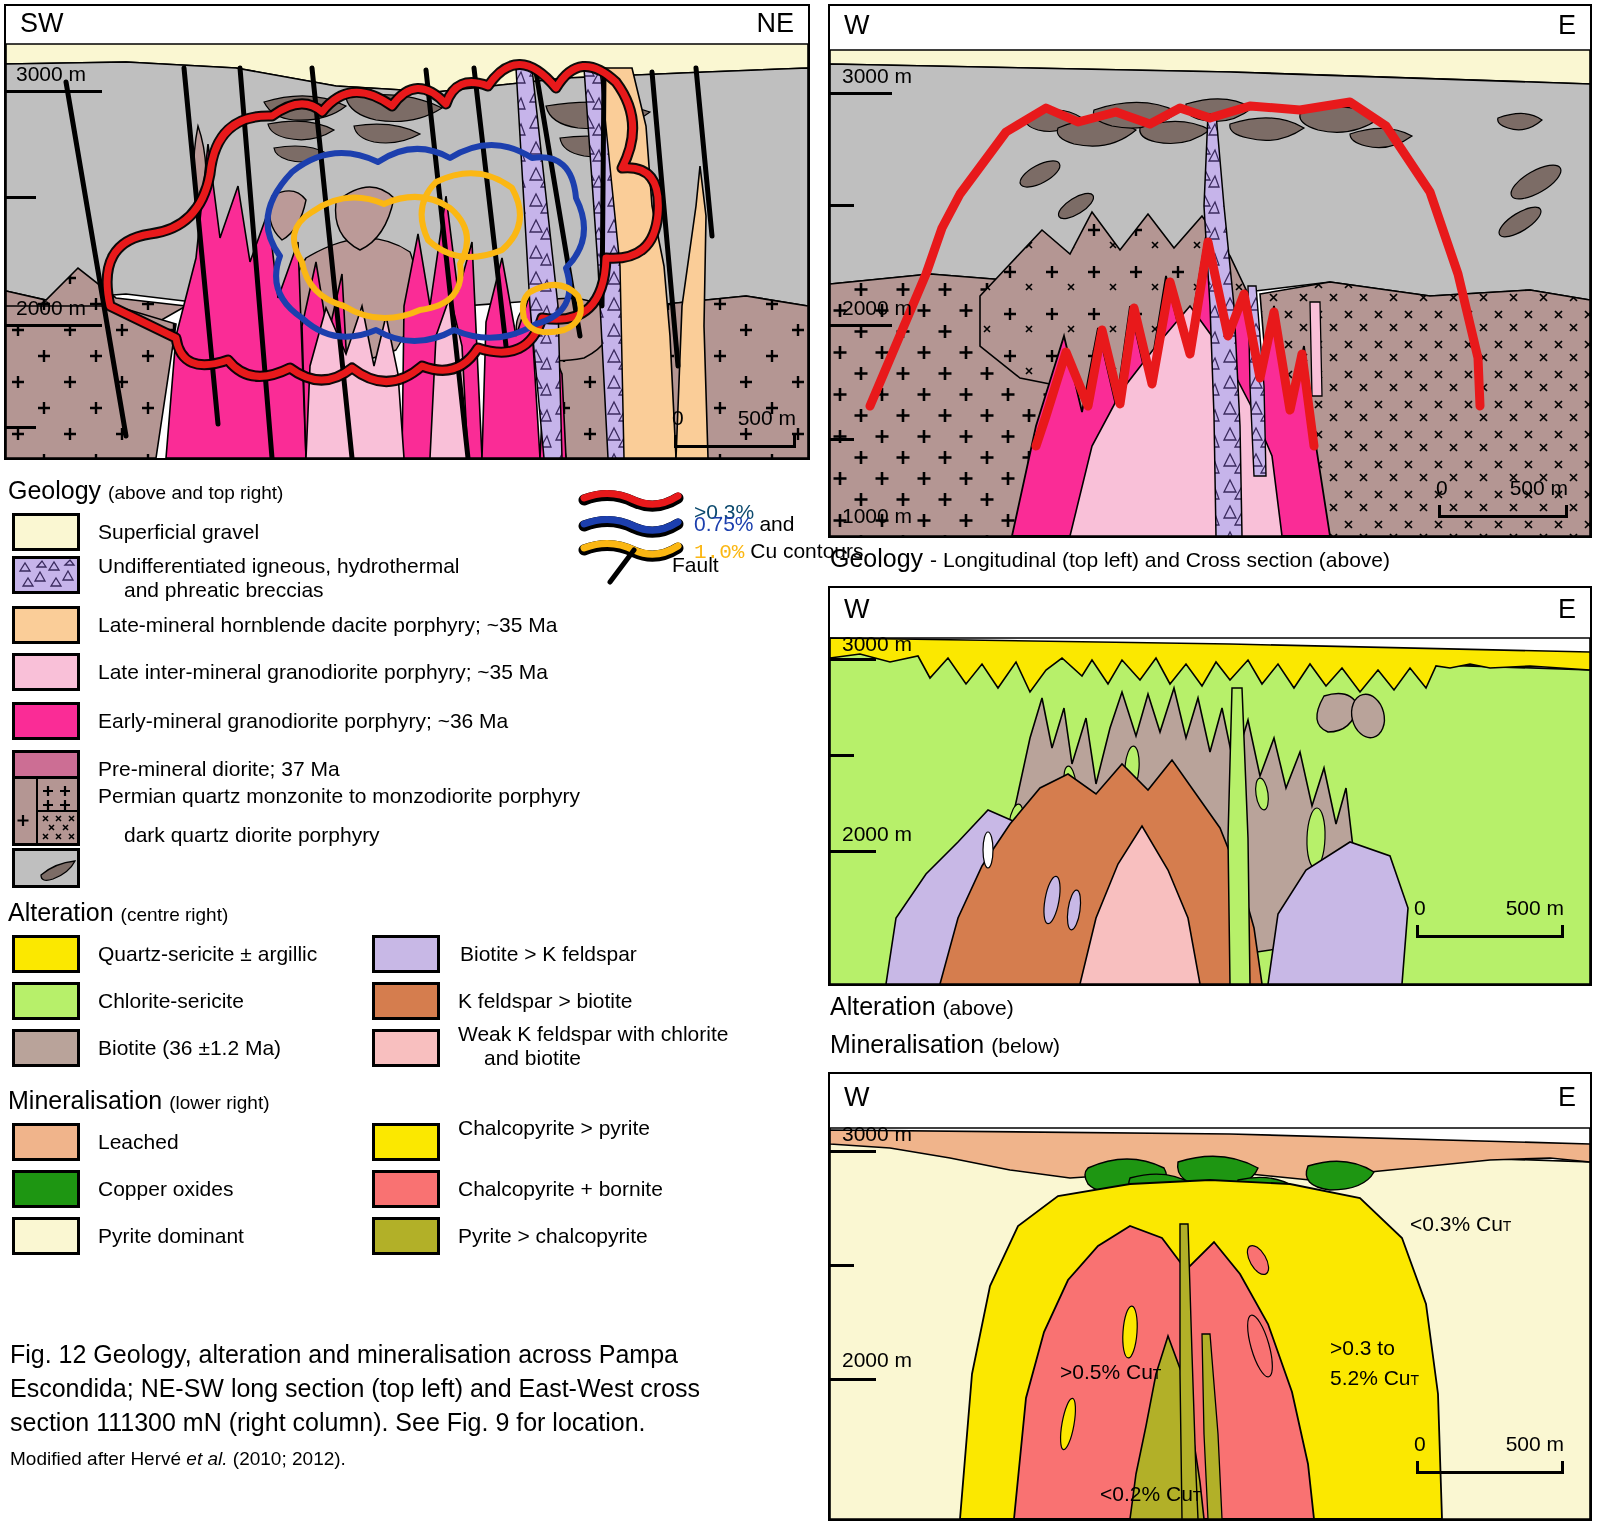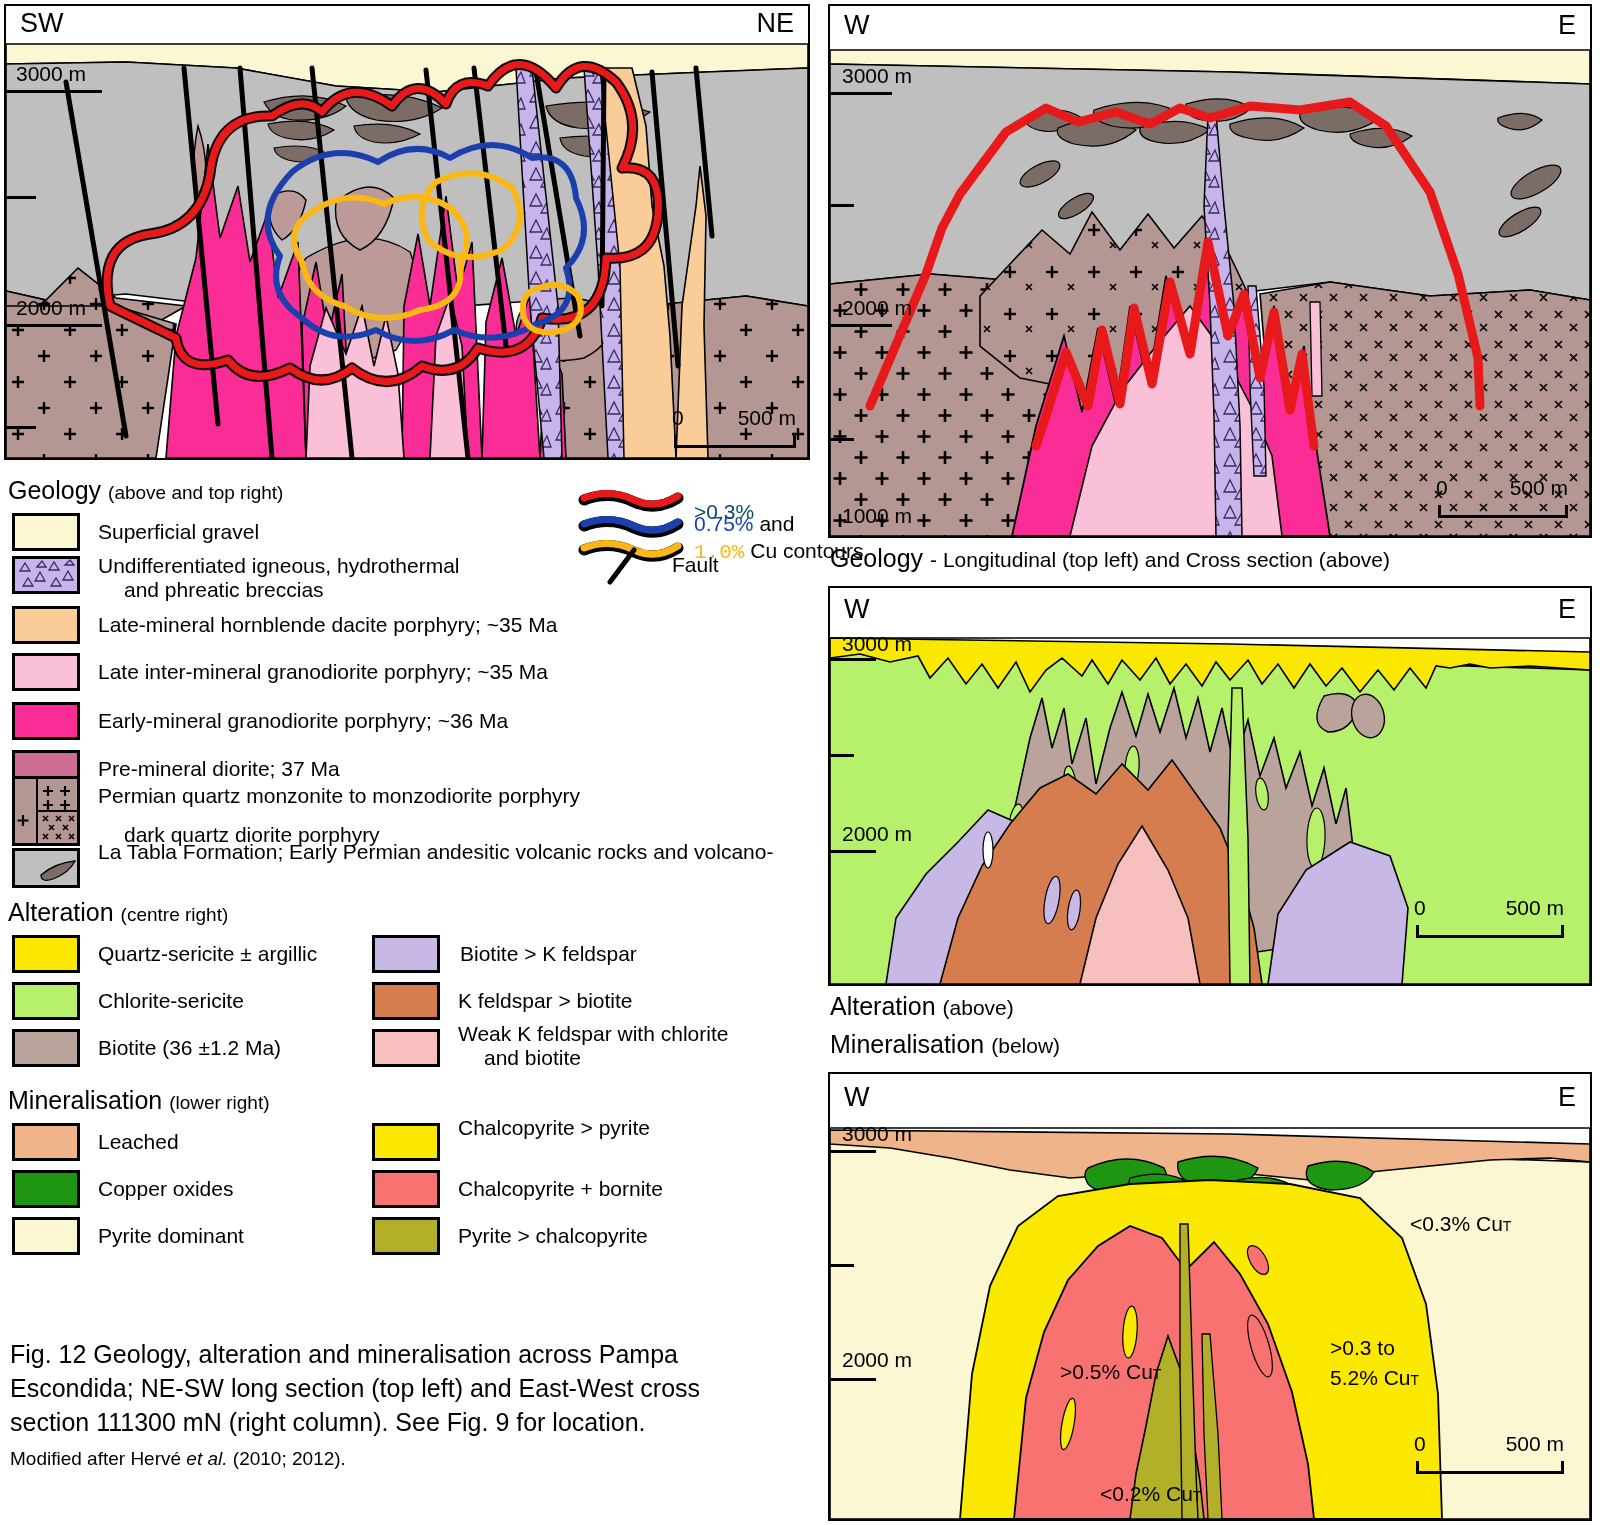--- a/index.html
+++ b/index.html
@@ -459,21 +459,20 @@
 <div class="sw-txt" style="left:98px; top:784px;">Permian quartz monzonite to monzodiorite porphyry</div>
 <div class="sw-txt indent" style="left:98px; top:823px;">dark quartz diorite porphyry</div>
 
 <div class="sw" style="left:12px; top:848px; height:40px; padding:0; overflow:hidden;">
   <svg width="62" height="34" viewBox="0 0 62 34">
     <rect width="62" height="34" fill="#BFBFBF"></rect>
     <path d="M26 24 q14 -12 34 -14 q-6 12 -22 18 q-12 4 -12 -4 Z" fill="#7C6C66" stroke="#000" stroke-width="1.3"></path>
   </svg>
 </div>
 <div class="sw-txt" style="left:98px; top:840px;">
-  <div>La Tabla Formation; Early Permian andesitic volcanic rocks and volcano-</div>
 </div>
 
 <svg width="110" height="80" viewBox="0 0 110 80" style="position:absolute; left:576px; top:484px;">
   <g fill="none" stroke="#000" stroke-width="11" stroke-linecap="round">
     <path d="M8 16 q26 -10 50 2 q22 10 44 -4"></path>
     <path d="M8 42 q26 -10 50 2 q22 10 44 -4"></path>
     <path d="M8 66 q26 -10 50 2 q22 10 44 -4"></path>
   </g>
   <path d="M8 14 q26 -10 50 2 q22 10 44 -4" fill="none" stroke="#E8191B" stroke-width="7" stroke-linecap="round"></path>
   <path d="M8 40 q26 -10 50 2 q22 10 44 -4" fill="none" stroke="#1C3FAE" stroke-width="7" stroke-linecap="round"></path>

